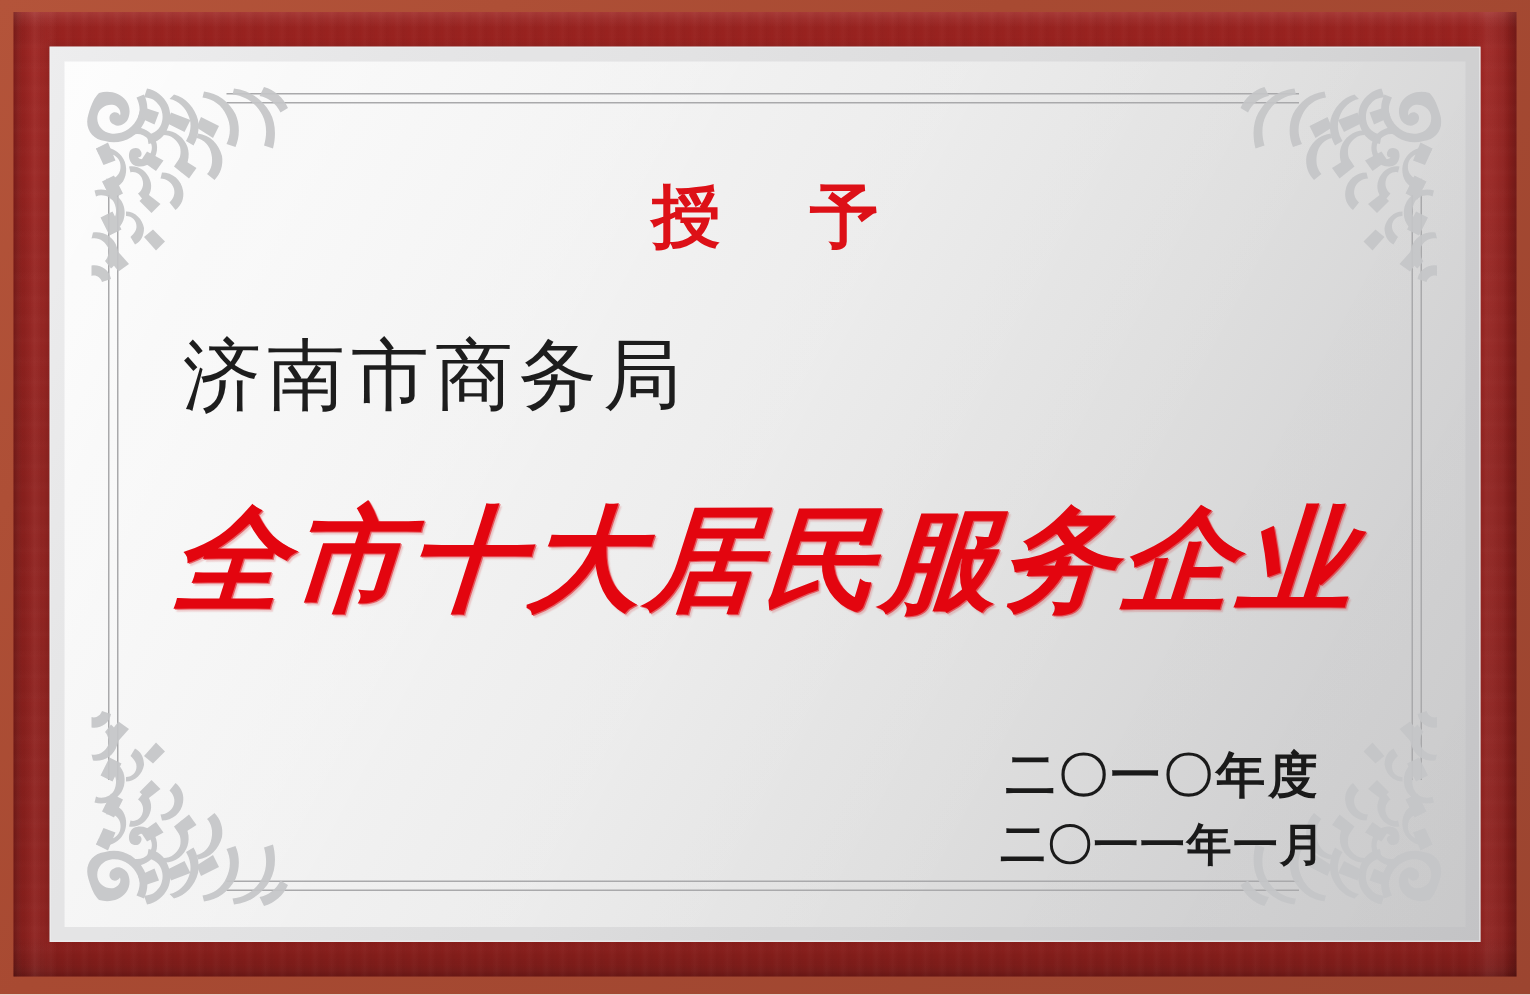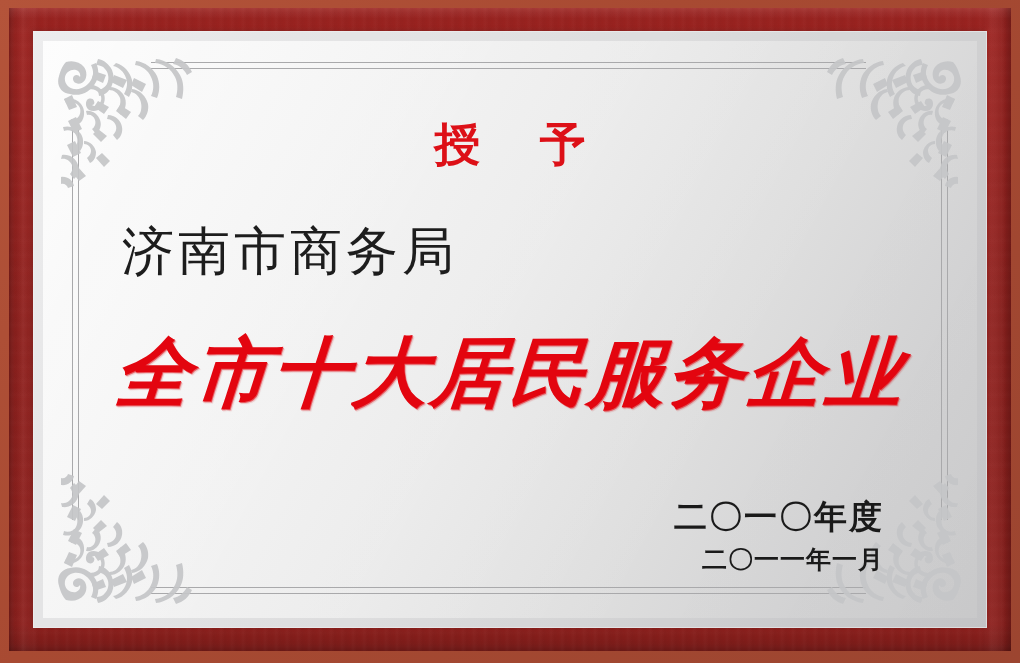--- a/index.html
+++ b/index.html
@@ -210,21 +210,21 @@
   .sig-org {
     font-family: "DejaVu Sans", "Liberation Sans", sans-serif;
     font-size: 33px;
     font-weight: 700;
     letter-spacing: 2px;
     line-height: 1.18;
     white-space: nowrap;
   }
   .sig-date {
     font-family: "DejaVu Sans", "Liberation Sans", sans-serif;
-    font-size: 25px;
+    font-size: 30px;
     font-weight: 700;
     letter-spacing: 1px;
     line-height: 1.5;
     margin-top: 4px;
     white-space: nowrap;
     text-align: right;
   }
 </style>
 </head>
 <body>

